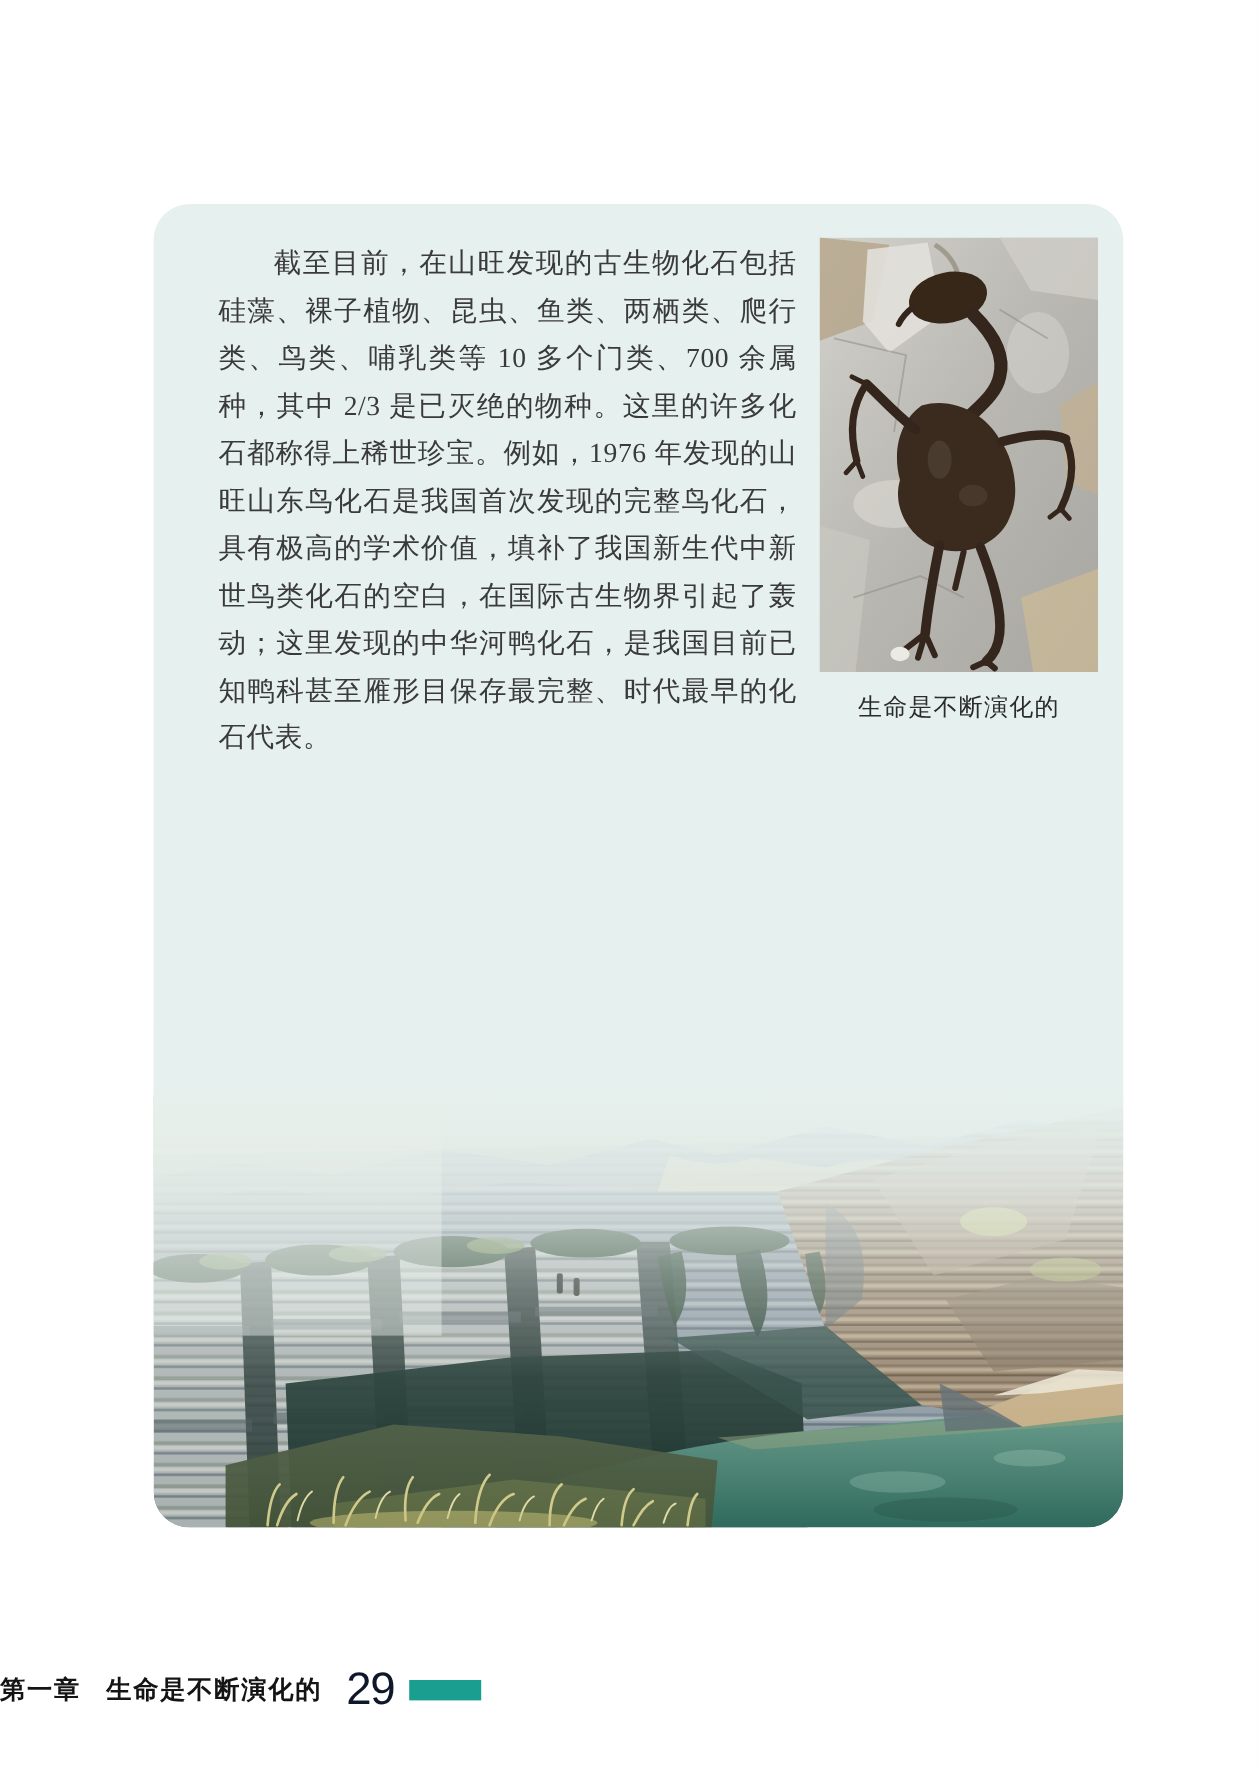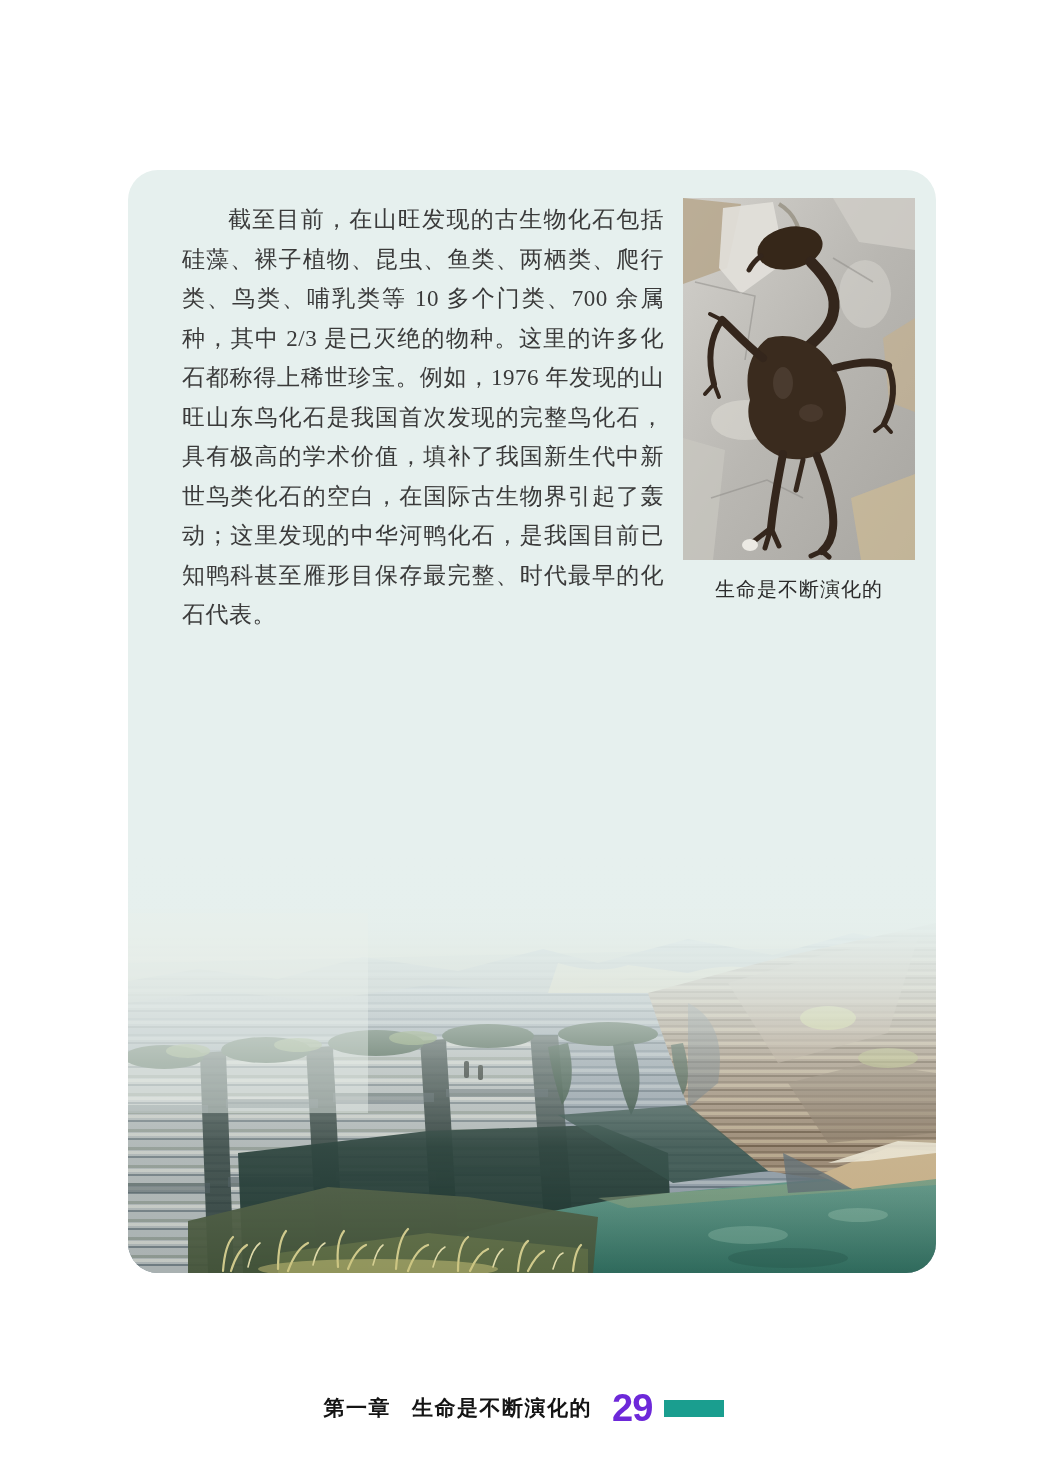--- a/index.html
+++ b/index.html
@@ -62,34 +62,34 @@
   }
   .quarry-photo svg { display: block; }
   .footer {
     position: absolute;
     top: 1386px;
     left: 0;
     right: 0;
     height: 44px;
     display: flex;
     align-items: center;
-    justify-content: center;
+    justify-content: flex-start;
   }
   .footer-chapter {
     font-size: 21px;
     font-weight: 600;
     color: #141414;
     letter-spacing: 1.5px;
   }
   .footer-chapter .chapter-label { margin-right: 1em; }
   .footer-page-number {
     font-family: "Liberation Sans", "DejaVu Sans", sans-serif;
     font-size: 38px;
-    font-weight: 700;
-    color: #6d28d9;
+    font-weight: 400;
+    color: #0f172a;
     letter-spacing: -1px;
     margin-left: 20px;
   }
   .footer-bar {
     width: 60px;
     height: 17px;
     background: #1a9e8f;
     margin-left: 12px;
   }
 </style>

